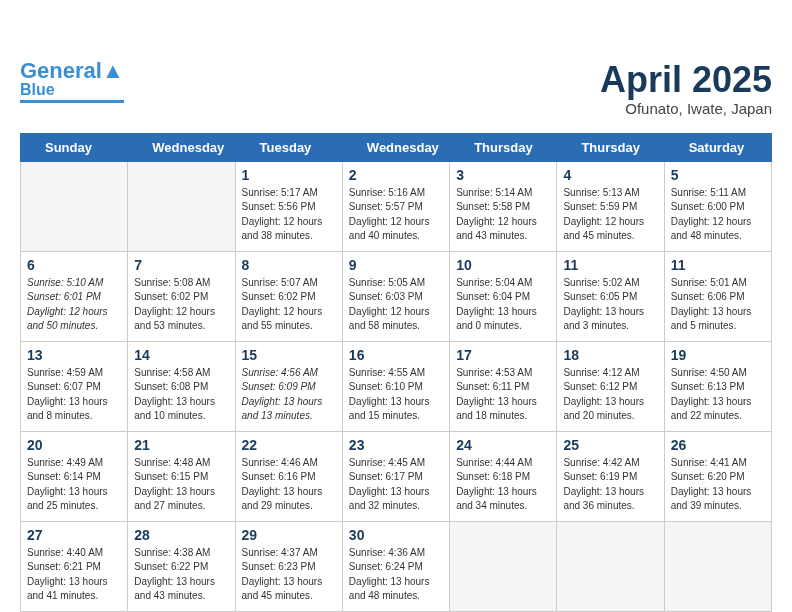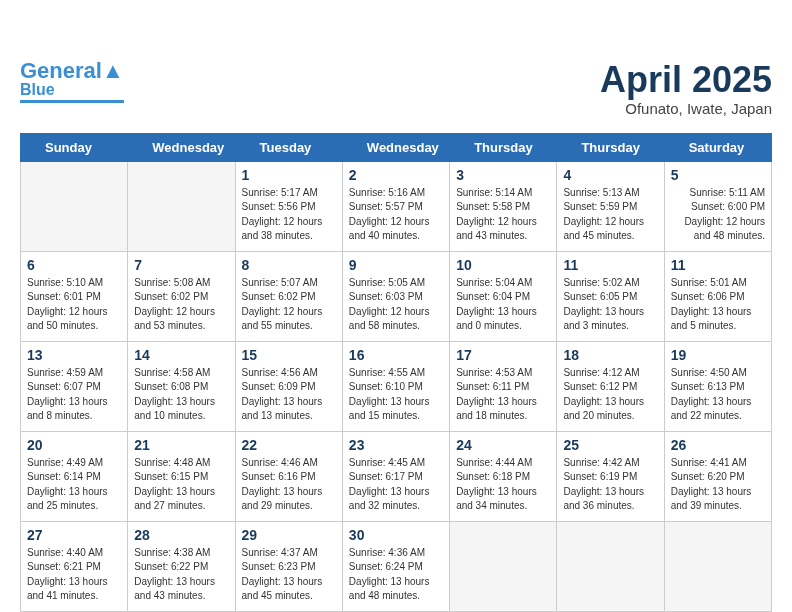--- a/index.html
+++ b/index.html
@@ -142,30 +142,30 @@
         </td>
         <td>
           <div class="day-num">4</div>
           <div class="day-info" style="white-space: pre-line;">Sunrise: 5:13 AM
 Sunset: 5:59 PM
 Daylight: 12 hours
 and 45 minutes.</div>
         </td>
         <td>
           <div class="day-num">5</div>
-          <div class="day-info" style="white-space: pre-line; text-align: right;">Sunrise: 5:11 AM
+          <div class="day-info" style="white-space: pre-line;">Sunrise: 5:11 AM
 Sunset: 6:00 PM
 Daylight: 12 hours
 and 48 minutes.</div>
         </td>
       </tr>
       <tr>
         <td>
           <div class="day-num">6</div>
-          <div class="day-info" style="white-space: pre-line;">Sunrise: 5:10 AM
+          <div class="day-info" style="white-space: pre-line; font-style: italic;">Sunrise: 5:10 AM
 Sunset: 6:01 PM
 Daylight: 12 hours
 and 50 minutes.</div>
         </td>
         <td>
           <div class="day-num">7</div>
           <div class="day-info" style="white-space: pre-line;">Sunrise: 5:08 AM
 Sunset: 6:02 PM
 Daylight: 12 hours
 and 53 minutes.</div>
@@ -216,21 +216,21 @@
         </td>
         <td>
           <div class="day-num">14</div>
           <div class="day-info" style="white-space: pre-line;">Sunrise: 4:58 AM
 Sunset: 6:08 PM
 Daylight: 13 hours
 and 10 minutes.</div>
         </td>
         <td>
           <div class="day-num">15</div>
-          <div class="day-info" style="white-space: pre-line;">Sunrise: 4:56 AM
+          <div class="day-info" style="white-space: pre-line; font-style: italic;">Sunrise: 4:56 AM
 Sunset: 6:09 PM
 Daylight: 13 hours
 and 13 minutes.</div>
         </td>
         <td>
           <div class="day-num">16</div>
           <div class="day-info" style="white-space: pre-line;">Sunrise: 4:55 AM
 Sunset: 6:10 PM
 Daylight: 13 hours
 and 15 minutes.</div>

